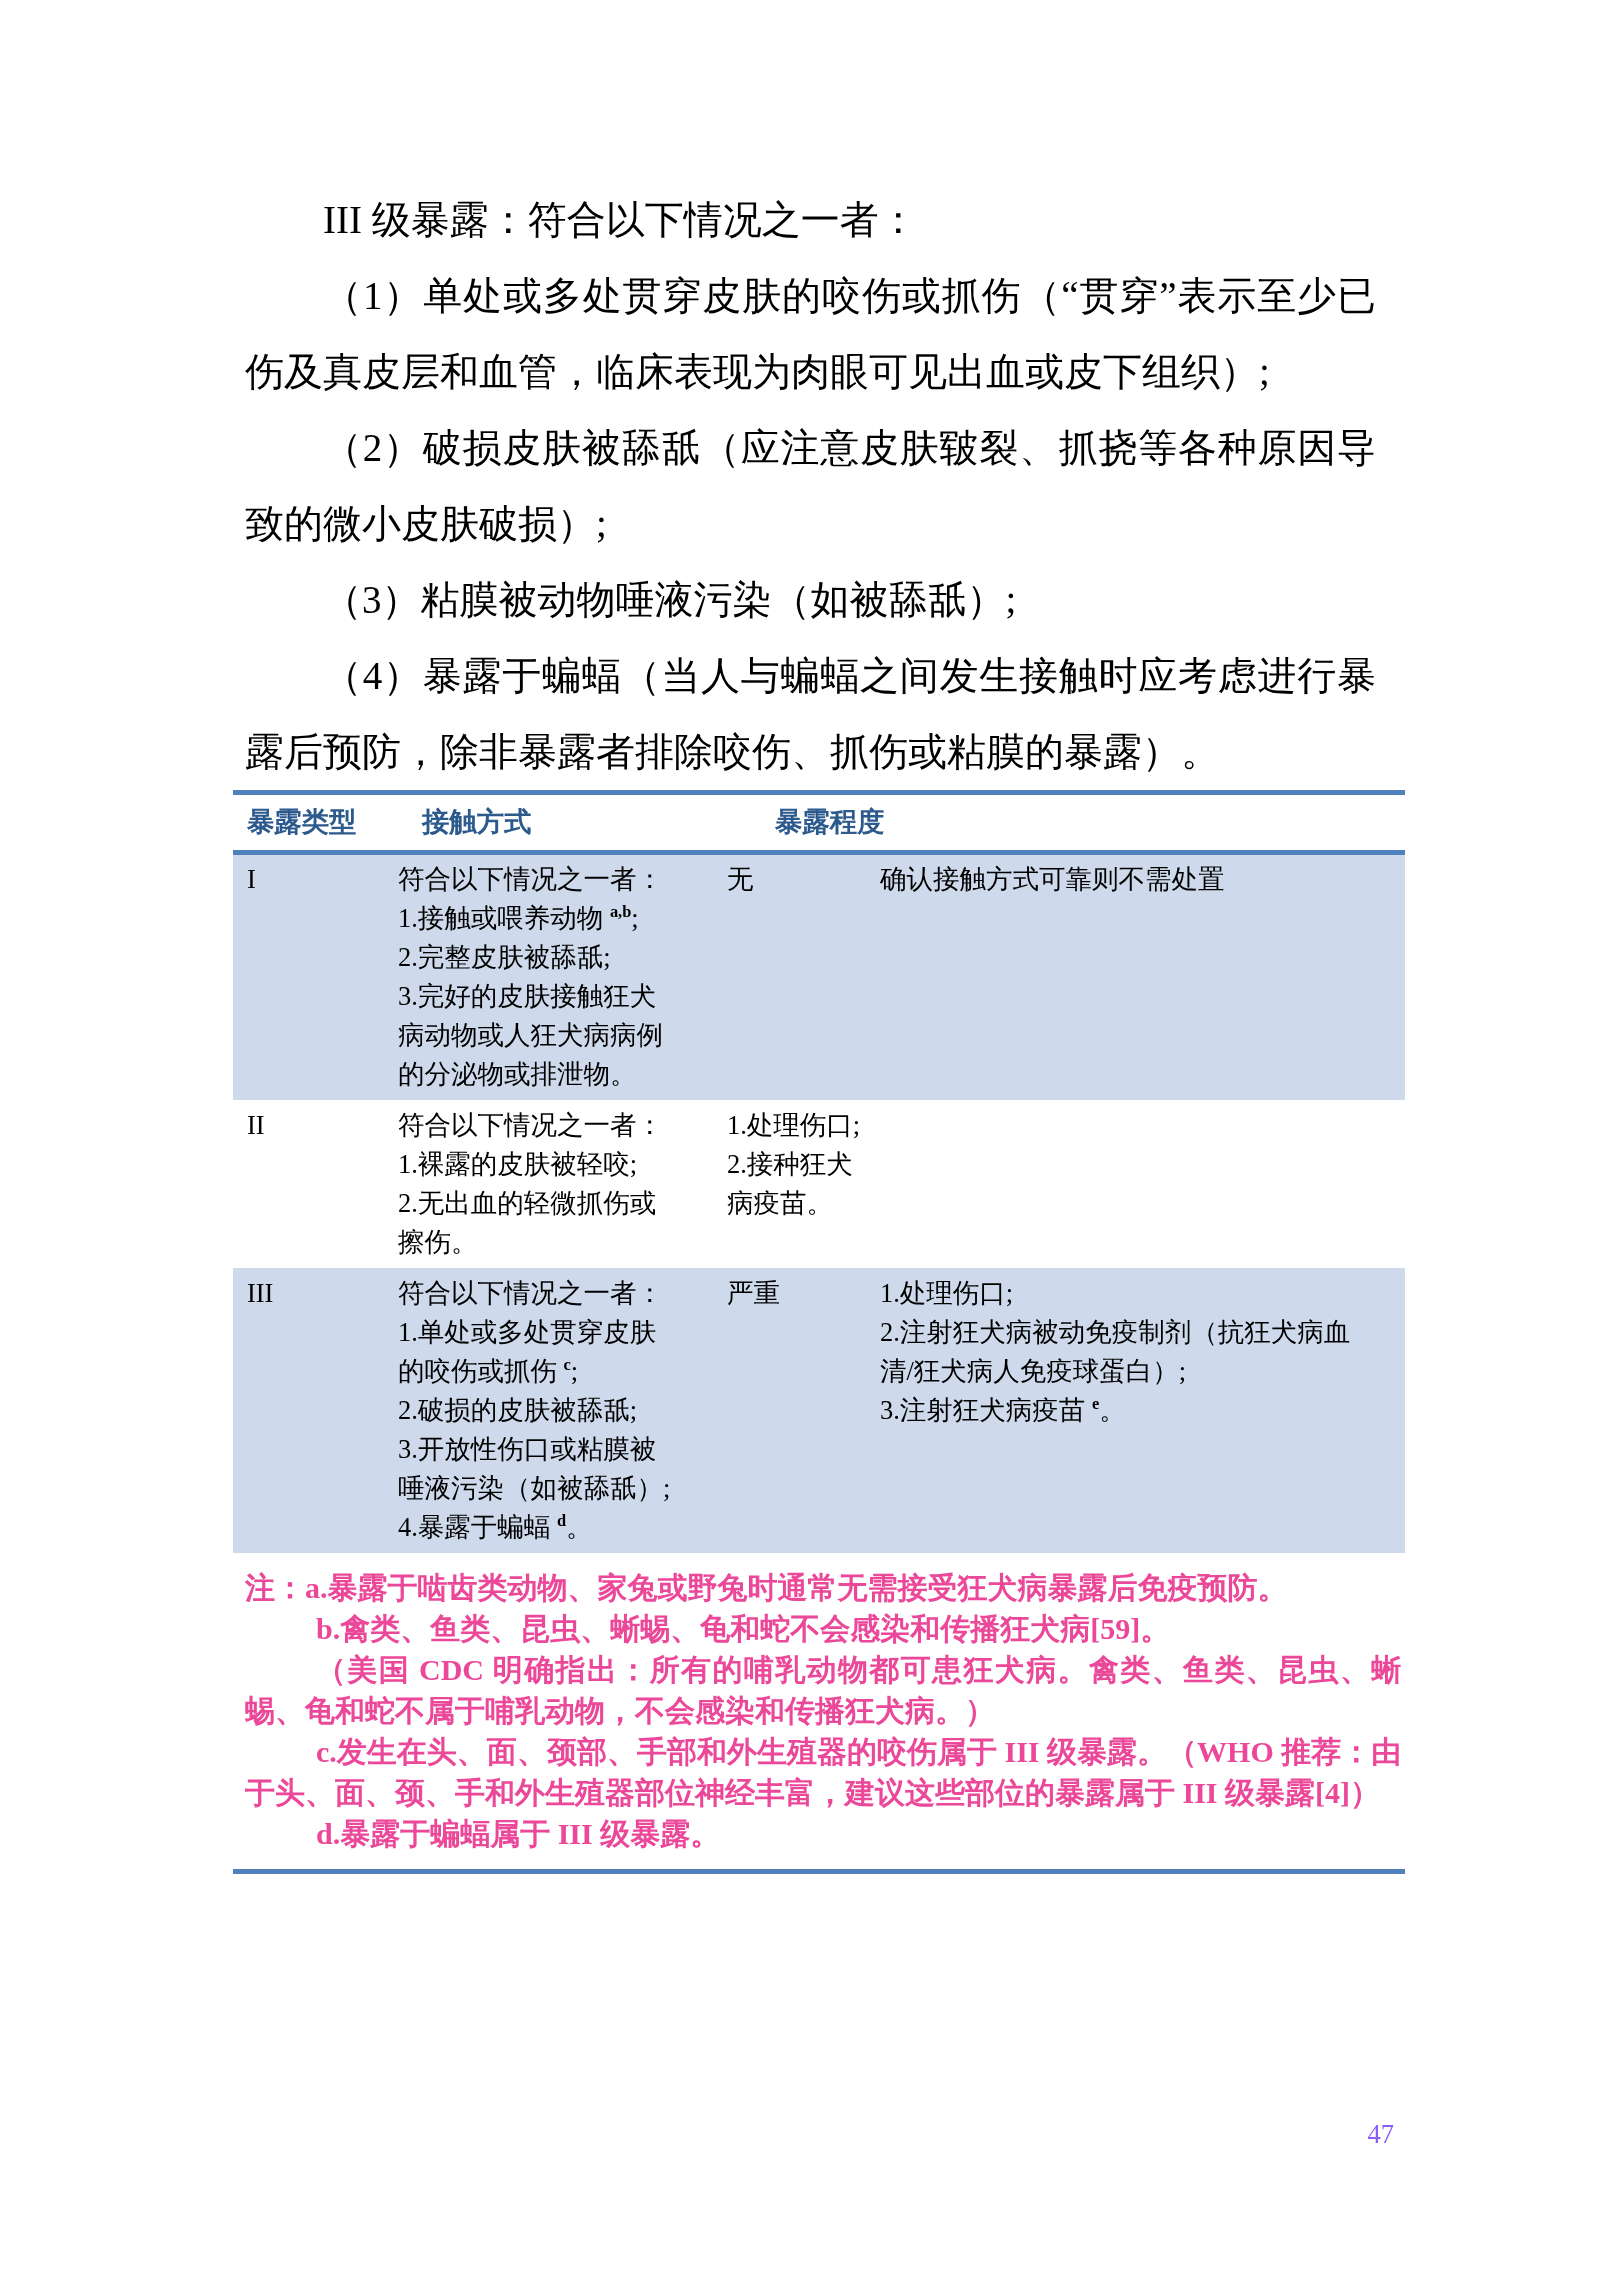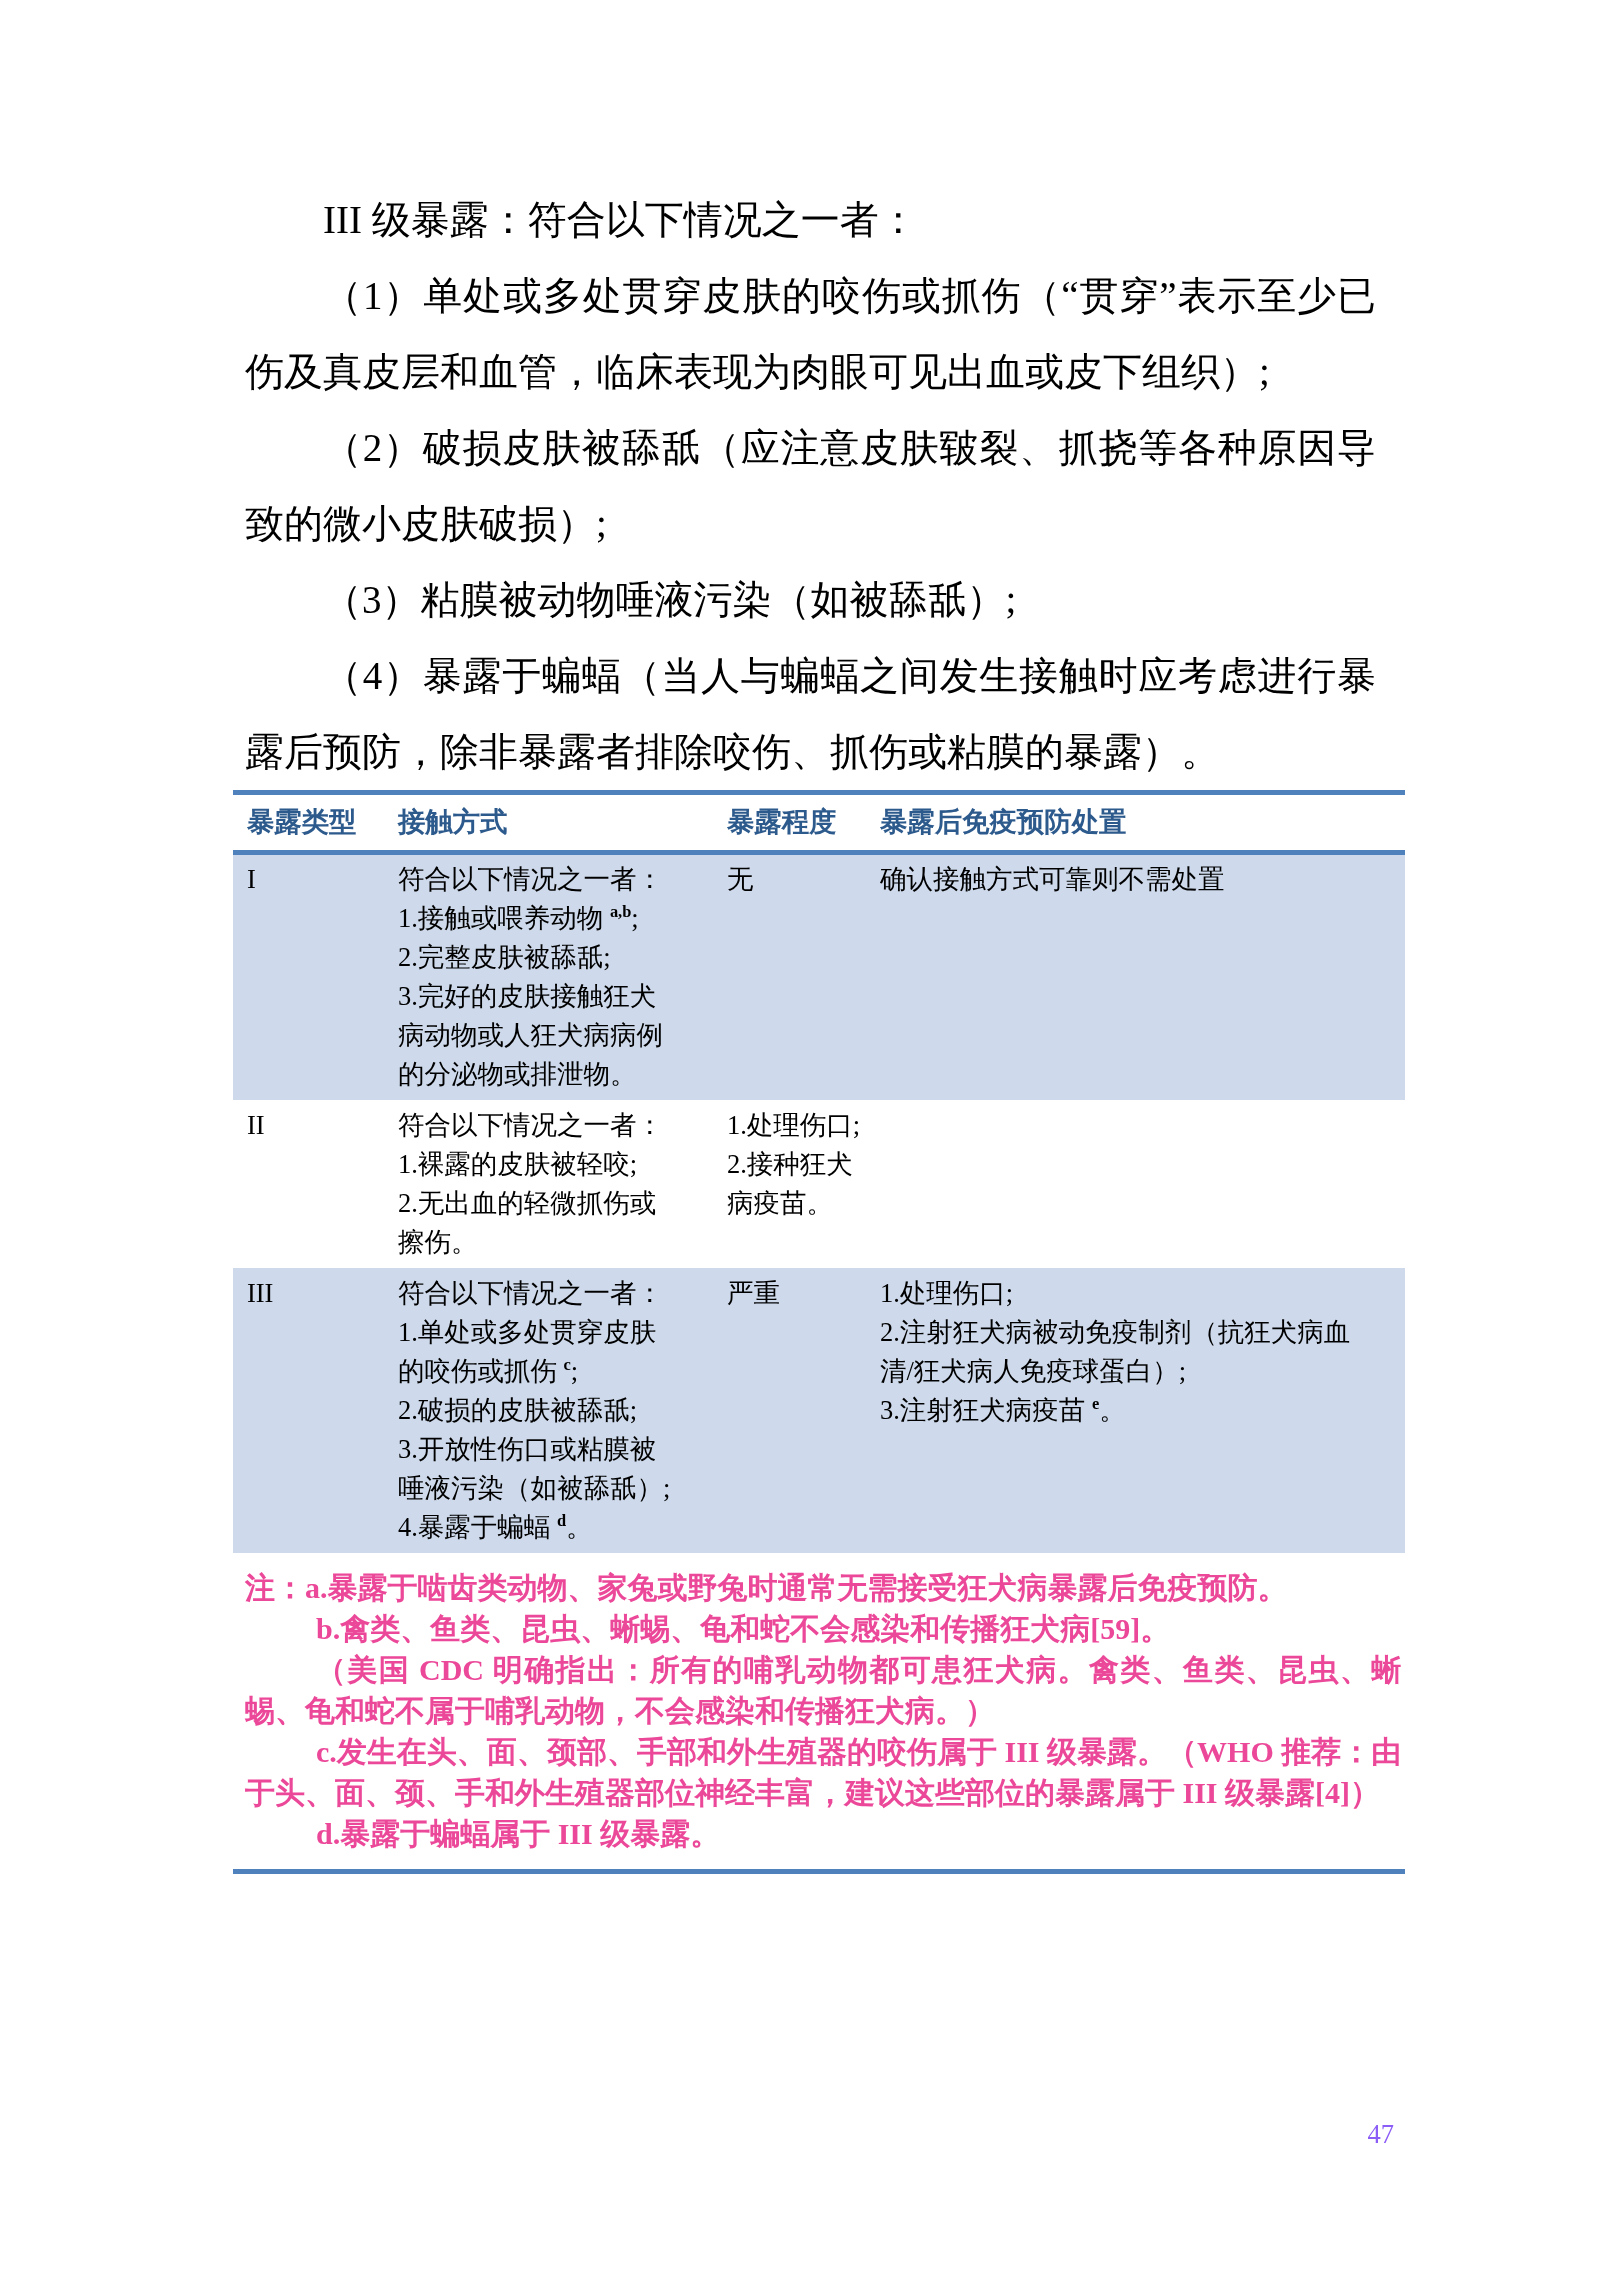--- a/index.html
+++ b/index.html
@@ -32,20 +32,21 @@
   .tablewrap{
     width:1172px;
     margin-left:-11.8px;
   }
   .thead{
     display:grid;
     grid-template-columns:151px 329px 153px 539px;
     border-top:5.9px solid #4F81BD;
     border-bottom:5.9px solid #4F81BD;
     background:#ffffff;
+    gap:24px;
   }
   .hcell{
     font-size:27.4px;
     font-weight:bold;
     color:#2D5A8C;
     padding:9.8px 0 9.8px 13.7px;
     line-height:35px;
   }
   .trow{
     display:grid;
@@ -97,21 +98,20 @@
     <p class="para">（3）粘膜被动物唾液污染（如被舔舐）;</p>
     <p class="para">（4）暴露于蝙蝠（当人与蝙蝠之间发生接触时应考虑进行暴露后预防，除非暴露者排除咬伤、抓伤或粘膜的暴露）。</p>
 
 
     <div class="tablewrap">
 
       <div class="thead">
         <div class="hcell">暴露类型</div>
         <div class="hcell">接触方式</div>
         <div class="hcell">暴露程度</div>
-        <div class="hcell">暴露后免疫预防处置</div>
       </div>
 
       <div class="trow stripe">
         <div class="tcell">I</div>
         <div class="tcell">
           <div><span>符合以下情况之一者：</span><sup></sup><span></span></div>
           <div><span>1.接触或喂养动物 </span><sup>a,b</sup><span>;</span></div>
           <div><span>2.完整皮肤被舔舐;</span><sup></sup><span></span></div>
           <div><span>3.完好的皮肤接触狂犬</span><sup></sup><span></span></div>
           <div><span>病动物或人狂犬病病例</span><sup></sup><span></span></div>

